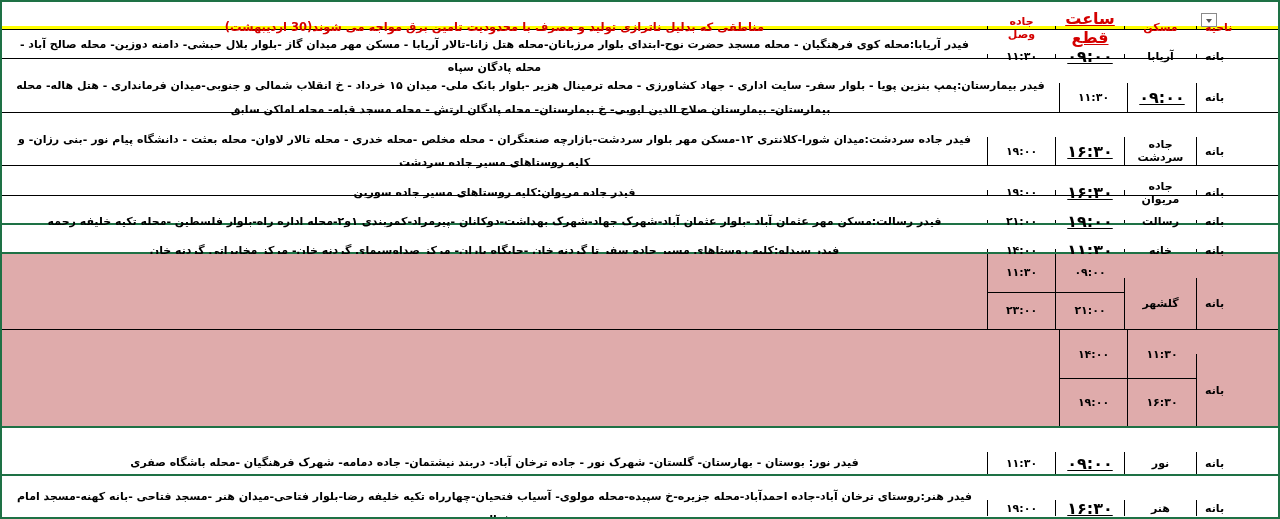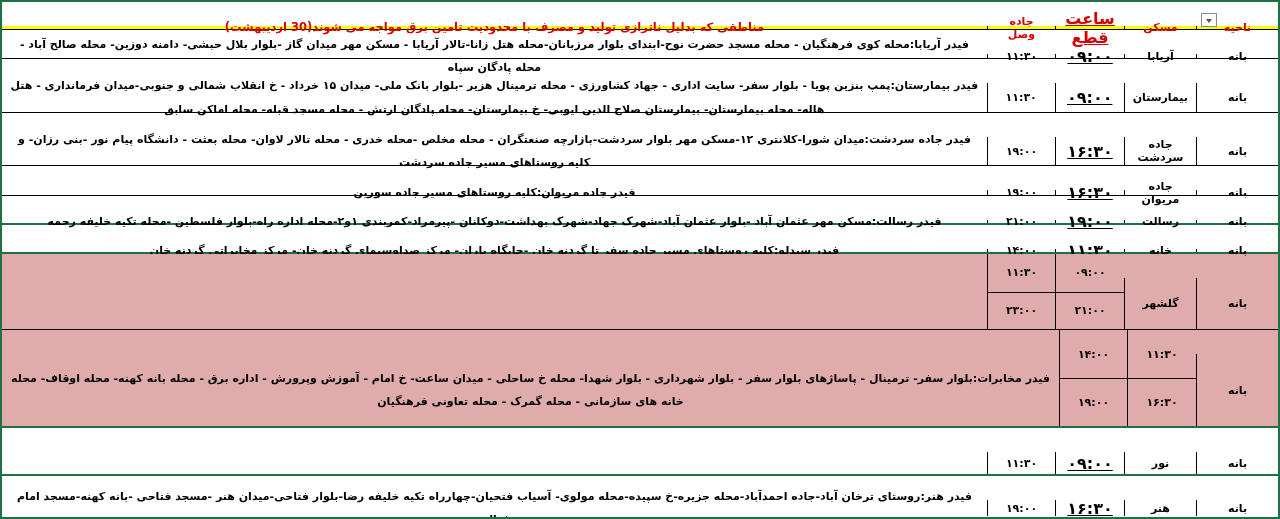--- a/index.html
+++ b/index.html
@@ -8,21 +8,21 @@
     border:2px solid #1e7145;
     font-family:"DejaVu Sans","Liberation Sans",sans-serif;
     font-weight:bold;color:#000;direction:rtl;
     display:flex;flex-direction:column;overflow:hidden;background:#fff;
   }
   .row{display:flex;flex-direction:row;box-sizing:border-box;border-bottom:1px solid #000;flex:0 0 auto;}
   .row.green-sep{border-bottom:2px solid #1e7145;}
   .row:last-child{border-bottom:none;}
   .cell{box-sizing:border-box;border-left:1px solid #000;display:flex;align-items:center;justify-content:center;text-align:center;padding:1px 8px;margin-top:24px;}
   .cell.desc{flex:1 1 auto;border-left:none;font-size:11px;line-height:2.1;}
-  .cell.region{flex:0 0 82px;font-size:11px;position:relative;}
+  .cell.region{flex:0 0 82px;font-size:11px;position:relative;justify-content:flex-end;}
   .cell.feeder{flex:0 0 72px;font-size:11px;}
   .cell.time{flex:0 0 69px;font-size:16px;text-decoration:underline;}
   .cell.time2{flex:0 0 68px;font-size:11px;}
   .slotcol{box-sizing:border-box;border-left:1px solid #000;display:flex;flex-direction:column;flex:0 0 69px;}
   .slotcol.w2{flex:0 0 68px;}
   .slot{flex:1 1 50%;display:flex;align-items:center;justify-content:center;font-size:11px;box-sizing:border-box;}
   .slot + .slot{border-top:1px solid #000;}
   .header .cell{background:#ffff00;color:#d40000;}
   .header .cell.desc{font-size:11.5px;line-height:1.2;}
   .pink{background:#dfabab;}
@@ -54,21 +54,20 @@
   <div class="row h29">
     <div class="cell region">بانه</div>
     <div class="cell feeder">آریابا</div>
     <div class="cell time">۰۹:۰۰</div>
     <div class="cell time2">۱۱:۳۰</div>
     <div class="cell desc">فیدر آریابا:محله کوی فرهنگیان - محله مسجد حضرت نوح-ابتدای بلوار مرزبانان-محله هتل زانا-تالار آریابا - مسکن مهر میدان گاز -بلوار بلال حبشی- دامنه دوزین- محله صالح آباد - محله پادگان سپاه</div>
   </div>
 
   <div class="row h54">
     <div class="cell region">بانه</div>
-    <div class="cell feeder">بیمارستان</div>
     <div class="cell time">۰۹:۰۰</div>
     <div class="cell time2">۱۱:۳۰</div>
     <div class="cell desc">فیدر بیمارستان:پمپ بنزین پویا - بلوار سفر- سایت اداری - جهاد کشاورزی - محله ترمینال هزیر -بلوار بانک ملی- میدان ۱۵ خرداد - خ انقلاب شمالی و جنوبی-میدان فرمانداری - هتل هاله- محله بیمارستان- بیمارستان صلاح الدین ایوبی- خ بیمارستان- محله پادگان ارتش - محله مسجد قبله- محله اماکن سابق</div>
   </div>
 
   <div class="row h53">
     <div class="cell region">بانه</div>
     <div class="cell feeder">جاده سردشت</div>
     <div class="cell time">۱۶:۳۰</div>
     <div class="cell time2">۱۹:۰۰</div>
@@ -115,28 +114,28 @@
   <div class="row pink h98 green-sep">
     <div class="cell region">بانه</div>
     <div class="slotcol">
       <div class="slot">۱۱:۳۰</div>
       <div class="slot">۱۶:۳۰</div>
     </div>
     <div class="slotcol w2">
       <div class="slot">۱۴:۰۰</div>
       <div class="slot">۱۹:۰۰</div>
     </div>
-    <div class="cell desc">فیدر مخابرات:بلوار سفر- ترمینال - پاساژهای بلوار سفر - بلوار شهرداری - بلوار شهدا- محله خ ساحلی - میدان ساعت- خ امام - آموزش وپرورش - اداره برق - محله بانه کهنه- محله اوقاف- محله خانه های سازمانی - محله گمرک - محله تعاونی فرهنگیان</div>
   </div>
 
   <div class="row h48 green-sep">
     <div class="cell region">بانه</div>
     <div class="cell feeder">نور</div>
     <div class="cell time">۰۹:۰۰</div>
     <div class="cell time2">۱۱:۳۰</div>
+    <div class="cell desc">فیدر نور: بوستان - بهارستان- گلستان- شهرک نور - جاده ترخان آباد- دربند نیشتمان- جاده دمامه- شهرک فرهنگیان -محله باشگاه صفری</div>
   </div>
 
   <div class="row h40">
     <div class="cell region">بانه</div>
     <div class="cell feeder">هنر</div>
     <div class="cell time">۱۶:۳۰</div>
     <div class="cell time2">۱۹:۰۰</div>
     <div class="cell desc">فیدر هنر:روستای ترخان آباد-جاده احمدآباد-محله جزیره-خ سپیده-محله مولوی- آسیاب فتحیان-چهارراه تکیه خلیفه رضا-بلوار فتاحی-میدان هنر -مسجد فتاحی -بانه کهنه-مسجد امام غزالی</div>
   </div>
 

